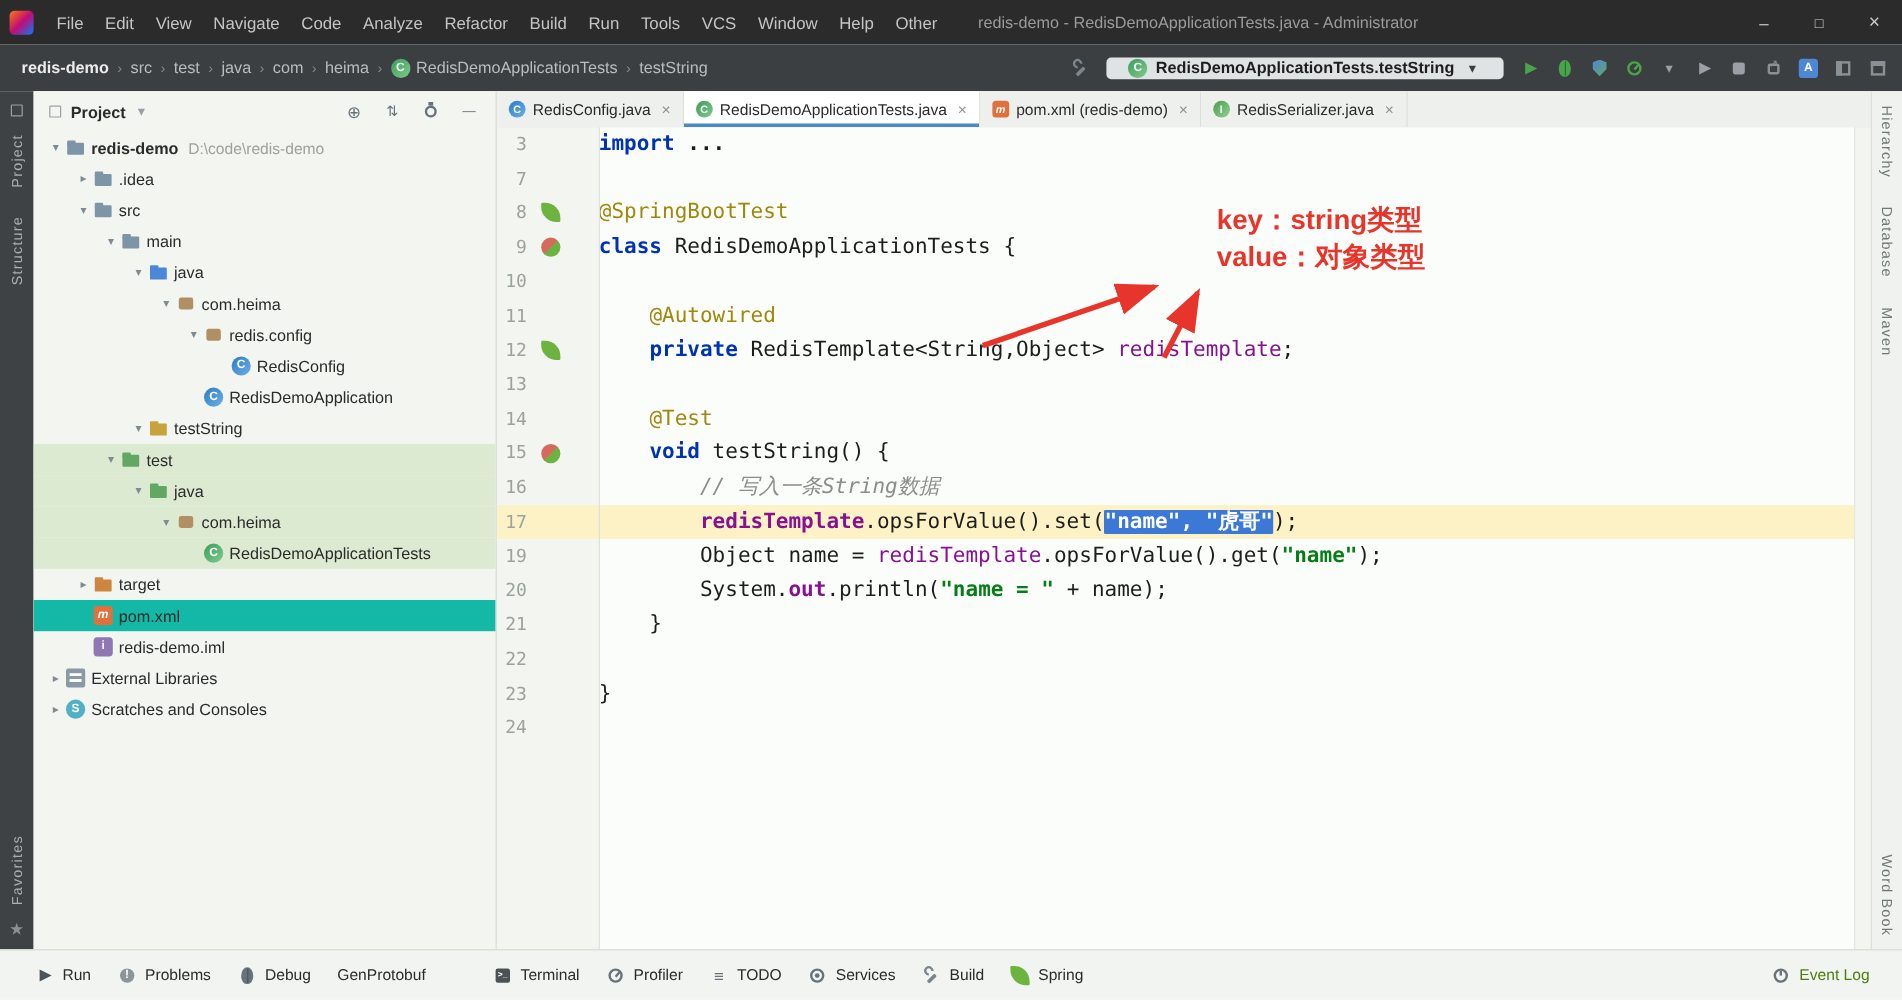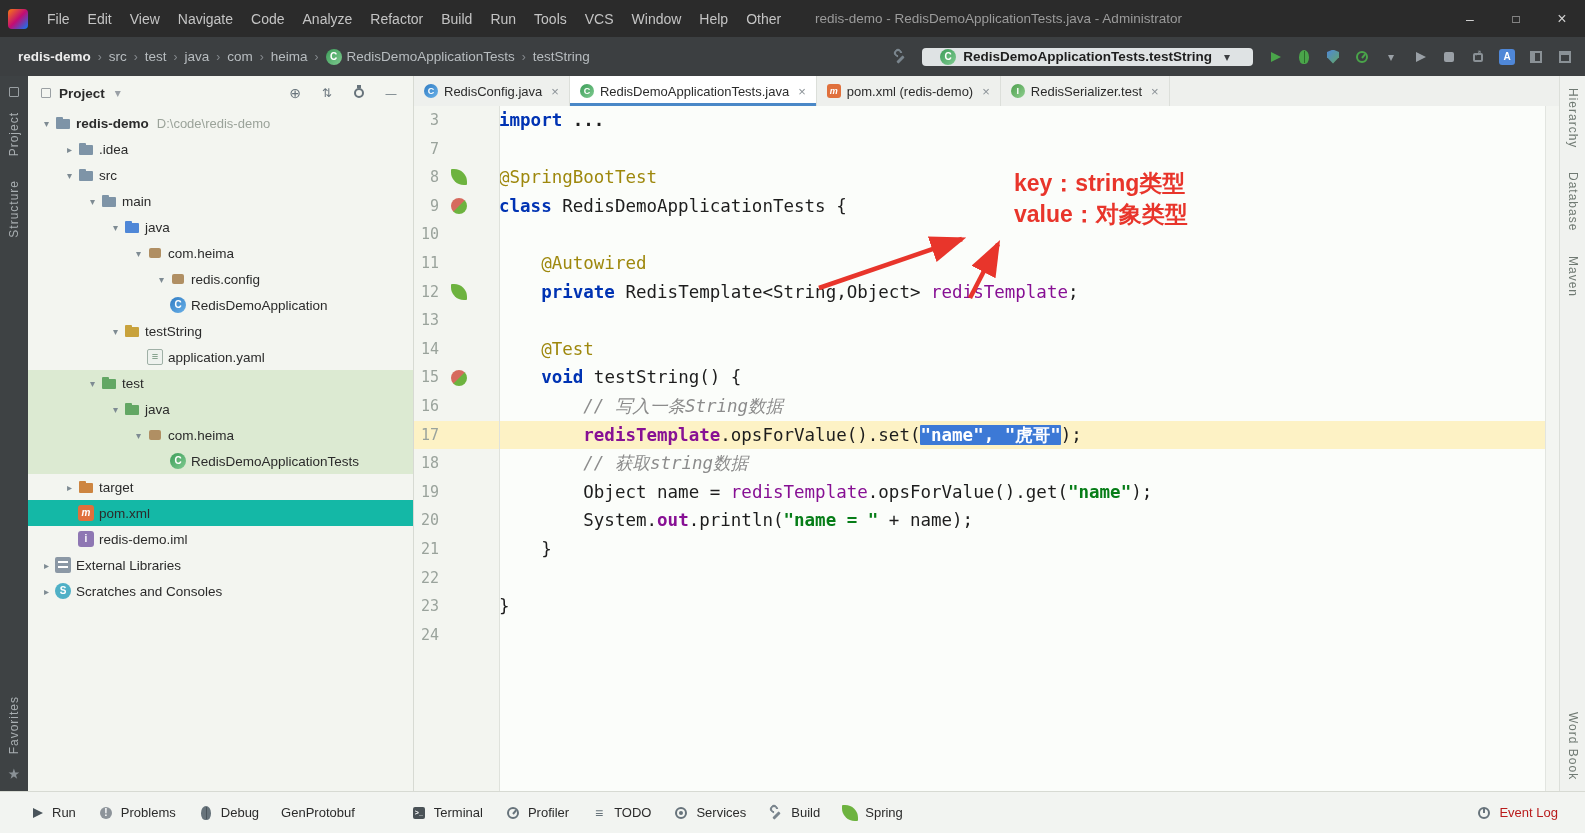--- a/index.html
+++ b/index.html
@@ -89,21 +89,21 @@
 
   .anno{position:absolute;left:600px;top:92px;color:#e8352b;font-size:23px;font-weight:bold;line-height:31px;z-index:4;white-space:nowrap}
   .arrows{position:absolute;inset:0;top:30px;pointer-events:none;z-index:3}
 
   
   .bottombar{position:absolute;left:0;right:0;bottom:0;height:41px;background:#f2f4f1;border-top:1px solid #d7dad3;
              display:flex;align-items:center;font-size:13px;color:#2b2b2b}
   .bb-item{display:flex;align-items:center;gap:7px;padding:0 11px;cursor:default}
   .bb-item:first-child{margin-left:18px}
   .bb-item.gap{margin-left:34px}
-  .bb-right{margin-left:auto;margin-right:16px;display:flex;align-items:flex-start;gap:7px;color:#b91c1c}
+  .bb-right{margin-left:auto;margin-right:16px;display:flex;align-items:flex-start;gap:7px;color:#4d7c0f}
 
   
   .ic{display:inline-block;width:16px;height:16px;position:relative;vertical-align:middle;flex:none}
   .ic::after{position:absolute;left:0;right:0;top:0;text-align:center;
              font:700 10px/16px "Liberation Sans",sans-serif;color:#fff}
   .ic-folder::before{content:"";position:absolute;left:1px;top:2px;width:7px;height:4px;border-radius:1px 1px 0 0;background:var(--fc,#7e94a7)}
   .ic-folder::after{content:"";position:absolute;left:1px;right:1px;top:4px;bottom:2px;border-radius:1px;background:var(--fc,#7e94a7)}
   .fc-blue{--fc:#4f87d7}.fc-green{--fc:#63a764}.fc-amber{--fc:#c8a23c}.fc-orange{--fc:#cd8540}
   .ic-pkg::after{content:"";position:absolute;left:2px;right:2px;top:3px;bottom:3px;background:#b08f63;border-radius:2px}
   .ic-class{background:linear-gradient(135deg,#2f7bc3,#6ab1e8);border-radius:50%}
@@ -321,34 +321,34 @@
       <div class="trow" style="padding-left: 102px;">
         <span class="chev">▾</span>
         <span class="ic ic-pkg"></span>
         <span class="tlabel">com.heima</span>
       </div>
       <div class="trow" style="padding-left: 125px;">
         <span class="chev">▾</span>
         <span class="ic ic-pkg"></span>
         <span class="tlabel">redis.config</span>
       </div>
+      <div class="trow" style="padding-left: 148px;">
+        <span class="chev"></span>
+        <span class="ic ic-class"></span>
+        <span class="tlabel">RedisConfig</span>
+      </div>
       <div class="trow" style="padding-left: 125px;">
         <span class="chev"></span>
         <span class="ic ic-class"></span>
         <span class="tlabel">RedisDemoApplication</span>
       </div>
       <div class="trow" style="padding-left: 79px;">
         <span class="chev">▾</span>
         <span class="ic ic-folder fc-amber"></span>
         <span class="tlabel">testString</span>
-      </div>
-      <div class="trow" style="padding-left: 102px;">
-        <span class="chev"></span>
-        <span class="ic ic-yaml"></span>
-        <span class="tlabel">application.yaml</span>
       </div>
       <div class="trow hl-green" style="padding-left: 56px;">
         <span class="chev">▾</span>
         <span class="ic ic-folder fc-green"></span>
         <span class="tlabel">test</span>
       </div>
       <div class="trow hl-green" style="padding-left: 79px;">
         <span class="chev">▾</span>
         <span class="ic ic-folder fc-green"></span>
         <span class="tlabel">java</span>
@@ -403,21 +403,21 @@
         <span>RedisDemoApplicationTests.java</span>
         <span class="x">×</span>
       </div>
       <div class="tab">
         <span class="ic ic-maven"></span>
         <span>pom.xml (redis-demo)</span>
         <span class="x">×</span>
       </div>
       <div class="tab">
         <span class="ic ic-iface"></span>
-        <span>RedisSerializer.test</span>
+        <span>RedisSerializer.java</span>
         <span class="x">×</span>
       </div>
     </div>
   <div class="code" id="code">
     <div class="gutline"></div>
   <div class="crow">
         <span class="ln">3</span>
         <span class="gut"></span>
         <span class="fold"></span>
         <span class="src"><span class="tk-kw">import </span><span class="tk-fold">...</span></span>
@@ -488,26 +488,20 @@
         <span class="ln">16</span>
         <span class="gut"></span>
         <span class="fold"></span>
         <span class="src"><span class="tk-pl">        </span><span class="tk-cmt">// 写入一条String数据</span></span>
       </div>
       <div class="crow hl">
         <span class="ln">17</span>
         <span class="gut"></span>
         <span class="fold"></span>
         <span class="src"><span class="tk-pl">        </span><span class="tk-fieldb">redisTemplate</span><span class="tk-pl">.opsForValue().set(</span><span class="tk-sel">"name", "虎哥"</span><span class="tk-pl">);</span></span>
-      </div>
-      <div class="crow">
-        <span class="ln">18</span>
-        <span class="gut"></span>
-        <span class="fold"></span>
-        <span class="src"><span class="tk-pl">        </span><span class="tk-cmt">// 获取string数据</span></span>
       </div>
       <div class="crow">
         <span class="ln">19</span>
         <span class="gut"></span>
         <span class="fold"></span>
         <span class="src"><span class="tk-pl">        </span><span class="tk-pl">Object name = </span><span class="tk-field">redisTemplate</span><span class="tk-pl">.opsForValue().get(</span><span class="tk-str">"name"</span><span class="tk-pl">);</span></span>
       </div>
       <div class="crow">
         <span class="ln">20</span>
         <span class="gut"></span>

